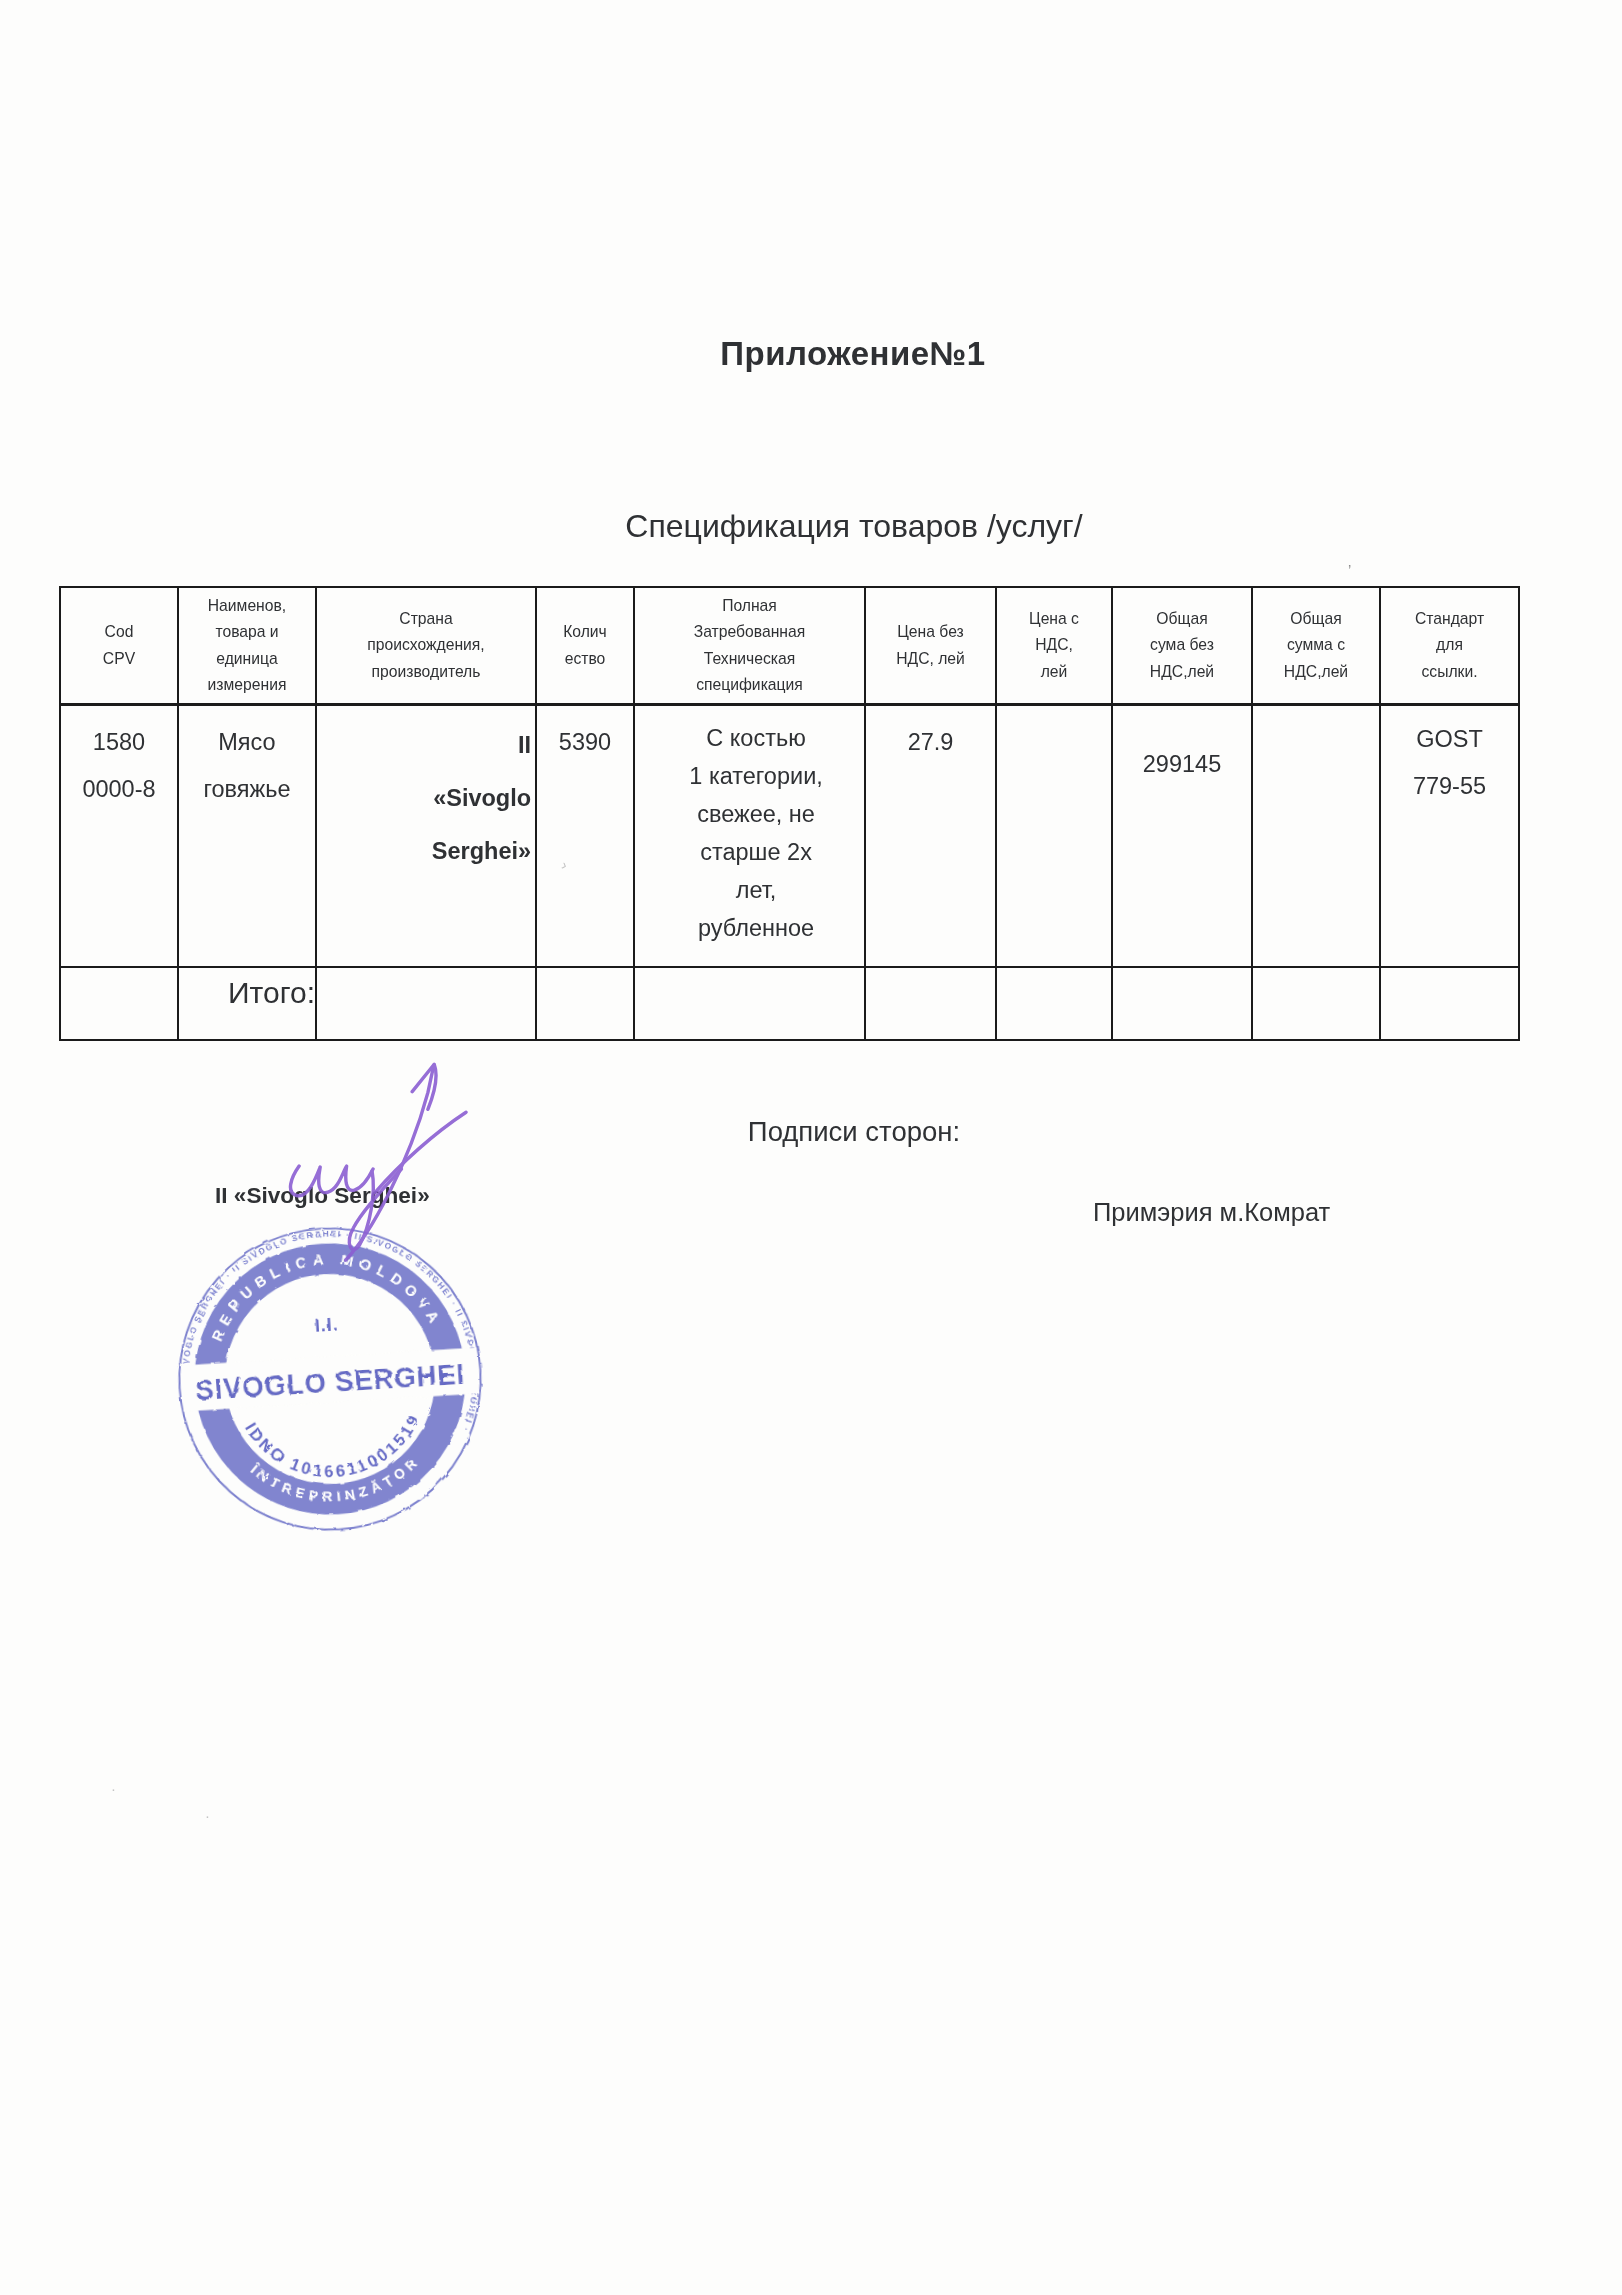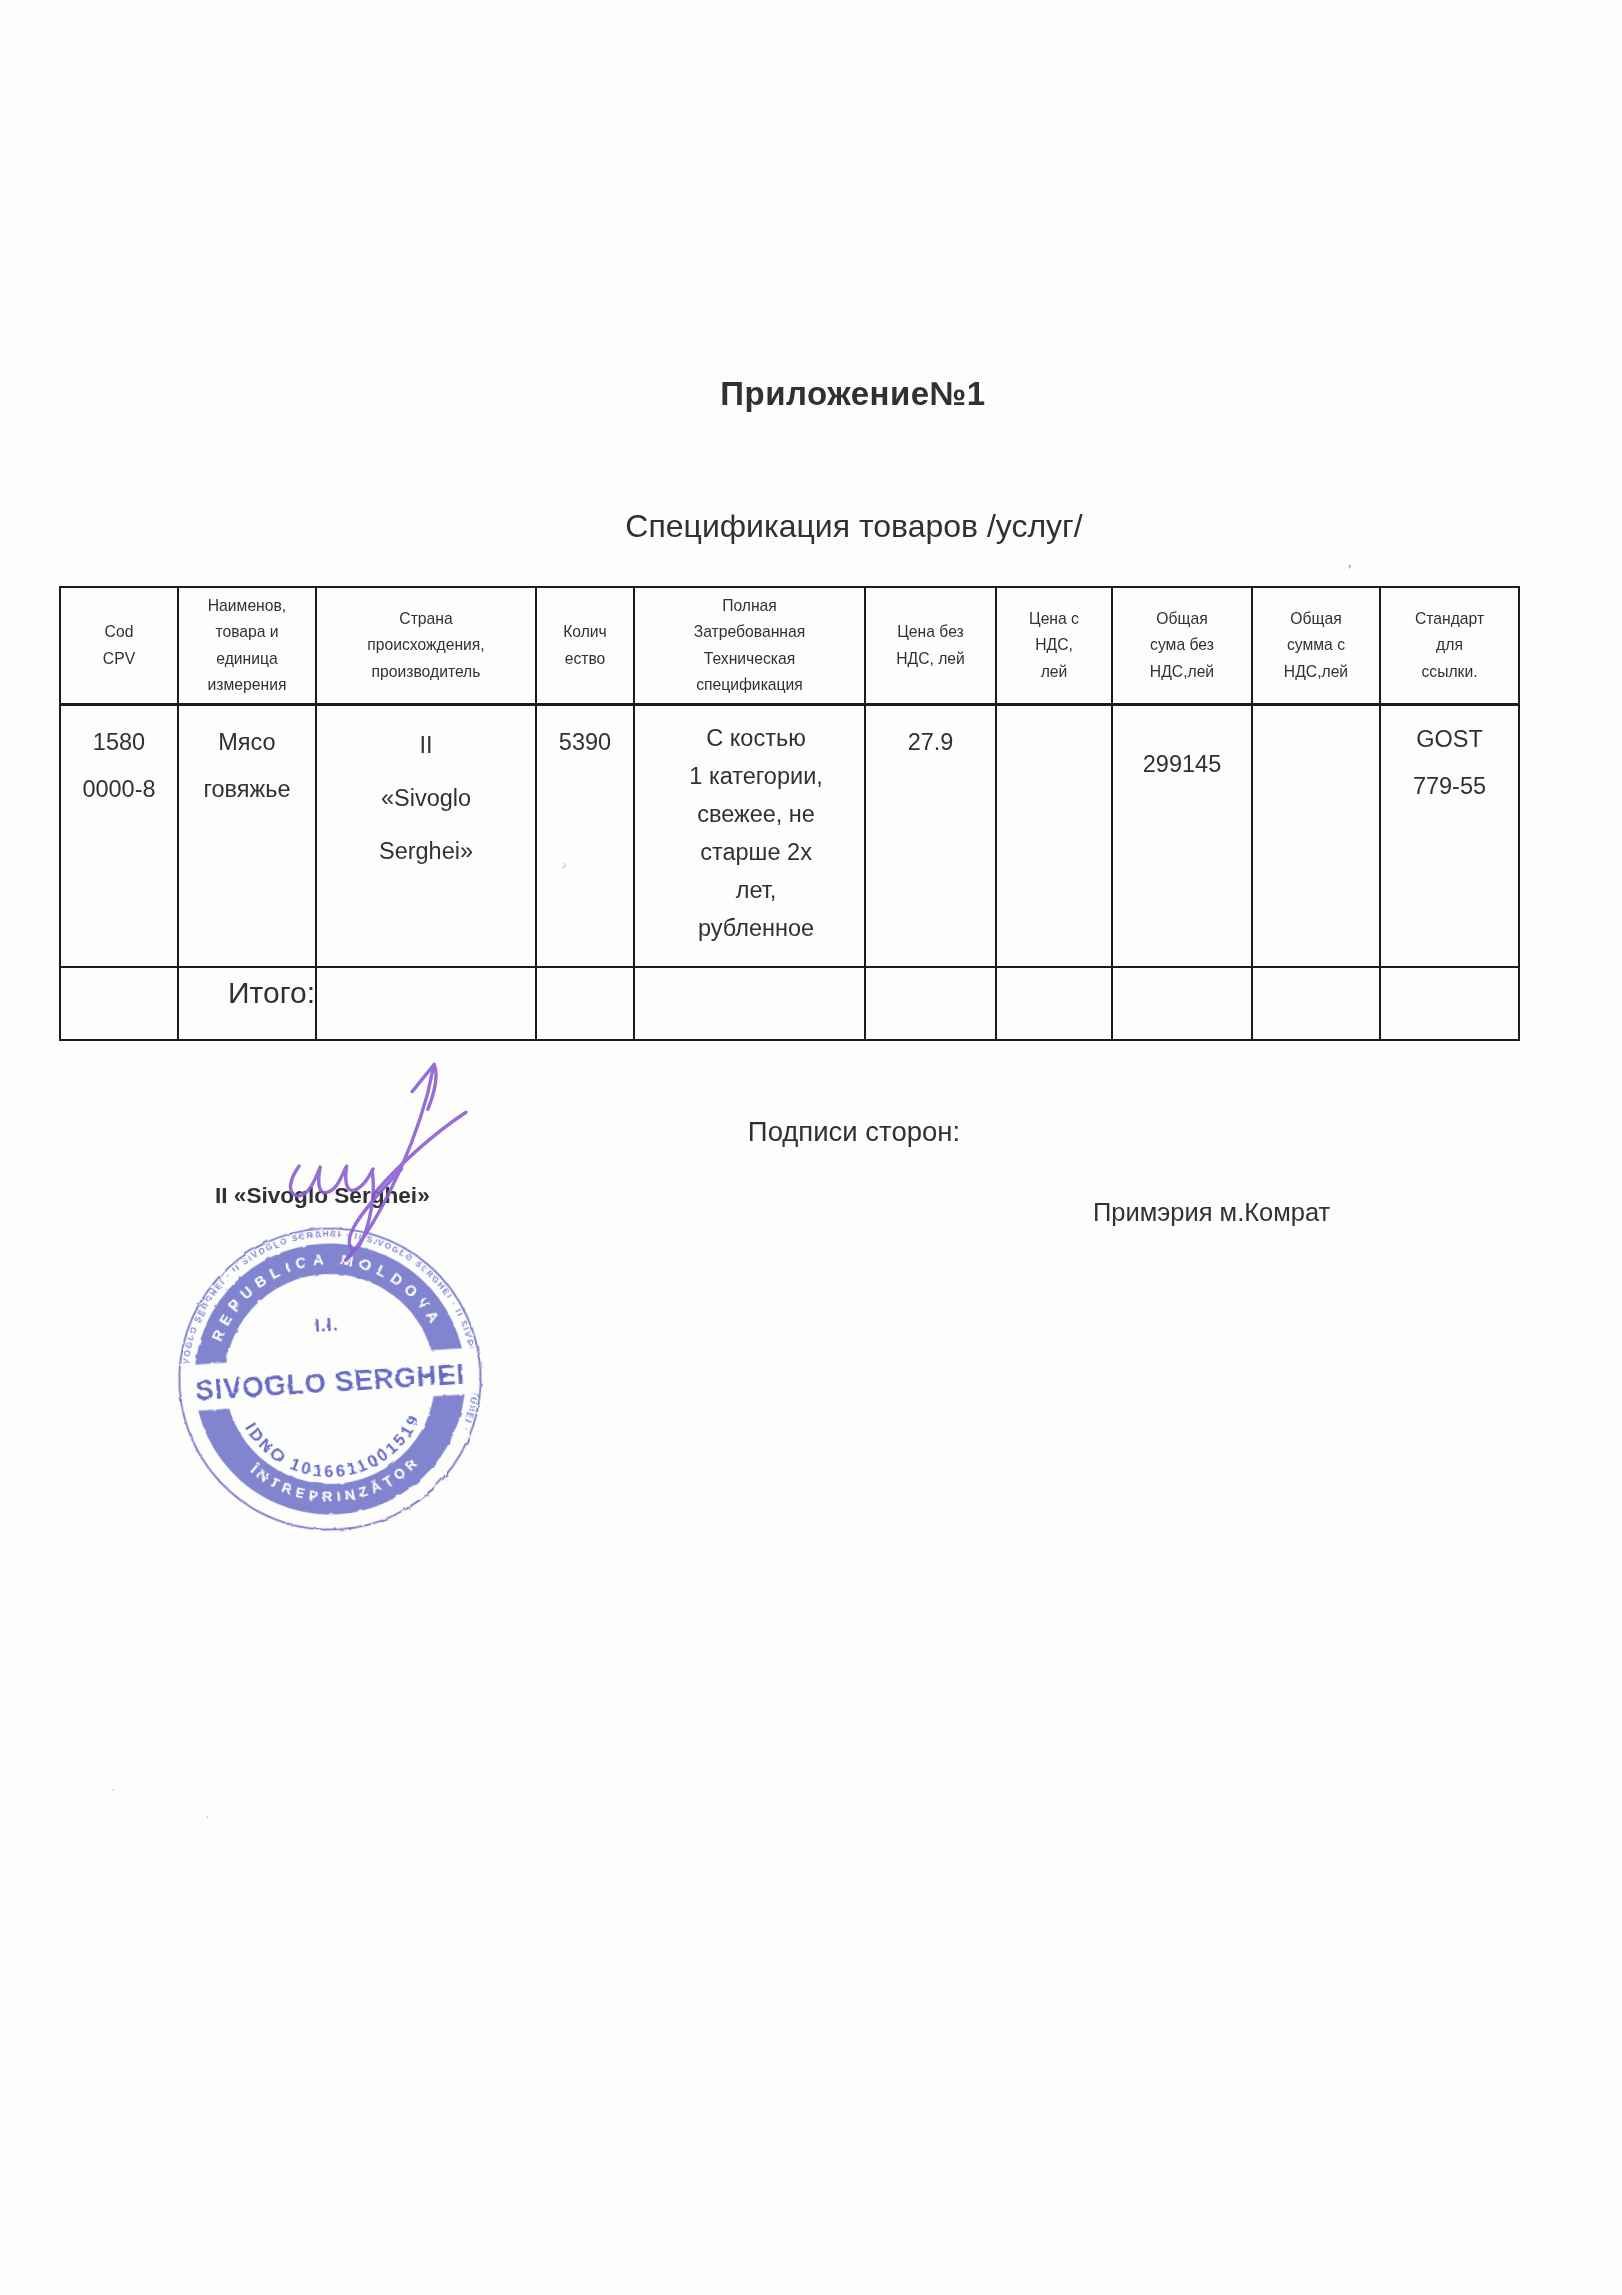--- a/index.html
+++ b/index.html
@@ -6,21 +6,21 @@
   .page{
     position:relative;
     width:1622px;height:2295px;
     background:#fdfdfc;
     font-family:"Liberation Sans", sans-serif;
     color:#2f3134;
     overflow:hidden;
   }
   .doc-title{
     position:absolute;top:335px;left:853px;transform:translateX(-50%);
-    font-size:33px;font-weight:600;letter-spacing:0.5px;white-space:nowrap;margin-top:40px;
+    font-size:33px;font-weight:600;letter-spacing:0.5px;white-space:nowrap;
   }
   .doc-subtitle{
     position:absolute;top:508px;left:854px;transform:translateX(-50%);
     font-size:32px;font-weight:400;white-space:nowrap;
   }
   .spec-table-wrap{position:absolute;top:586px;left:59px;}
   table.spec{
     border-collapse:collapse;table-layout:fixed;
     width:1457px;
   }
@@ -34,21 +34,21 @@
   }
   table.spec tr.hdr td{
     vertical-align:middle;
     font-size:15.7px;line-height:1.68;
     padding:4.9px 2.9px;
     border-bottom-width:3.4px;
   }
   table.spec tr.hdr{height:110px;}
   table.spec tr.data{height:262px;}
   table.spec tr.total{height:73px;}
-  table.spec tr.data td.c2{line-height:2.25;font-weight:400;}
+  table.spec tr.data td.c2{line-height:2.25;font-weight:700;text-align:right;}
   table.spec tr.data td.c4{line-height:1.62;padding-left:17px;}
   table.spec tr.data td.c7{padding-top:35px;}
   table.spec tr.data td.c9{padding-top:9.8px;}
   table.spec tr.total td{
     text-align:right;padding:6.9px 0 0 17.7px;
     font-size:30px;line-height:1.2;
   }
   .sign-heading{
     position:absolute;top:1116px;left:854px;transform:translateX(-50%);
     font-size:27.5px;white-space:nowrap;

